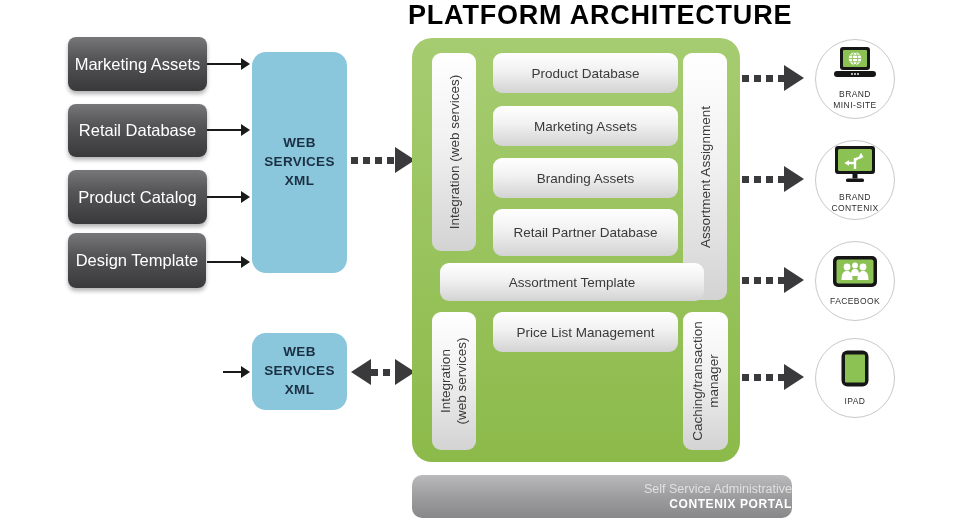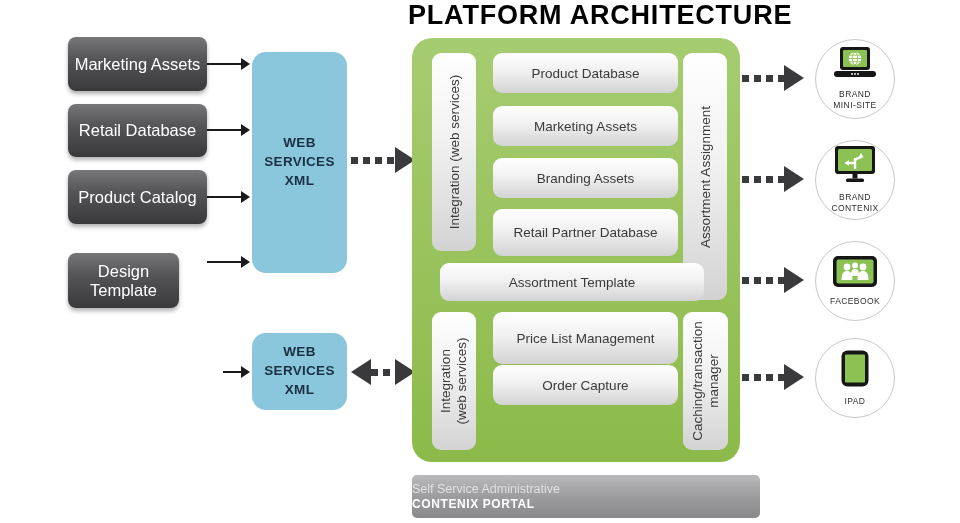--- a/index.html
+++ b/index.html
@@ -68,24 +68,24 @@
   }
   .strip span, .strip .vtxt {
     position:absolute; left:50%; top:50%;
     transform:translate(-50%,-50%) rotate(-90deg);
     white-space:nowrap; font-size:13.5px; color:#3a3a3c;
   }
   .strip .vtxt { text-align:center; line-height:1.2; }
   .strip .vtxt div { white-space:nowrap; }
   
   .portal {
-    position:absolute; left:412px; top:475px; width:348px; height:43px;
-    border-radius:5px;
+    position:absolute; left:412px; top:475px; width:380px; height:43px;
+    border-radius:10px;
     background:linear-gradient(180deg,#bababc 0%, #9d9d9f 50%, #88888a 100%);
-    display:flex; flex-direction:column; align-items:flex-start; justify-content:center;
+    display:flex; flex-direction:column; align-items:flex-end; justify-content:center;
     line-height:1.3;
   }
   .portal .l1 { color:#e0e0e0; font-size:12.5px; }
   .portal .l2 { color:#ffffff; font-size:12px; font-weight:bold; letter-spacing:.6px; }
   
   .circle {
     position:absolute; left:815px; width:80px; height:80px;
     border:1.5px solid #c9c9c9; border-radius:50%; background:#fff;
     display:flex; flex-direction:column; align-items:center; justify-content:center;
   }
@@ -97,21 +97,21 @@
 </head>
 <body>
 
 <div class="stage">
 
   <div class="title">PLATFORM ARCHITECTURE</div>
 
   <div class="src" style="left:68px; top:37px; width:139px; height:54px;">Marketing Assets</div>
   <div class="src" style="left:68px; top:170px; width:139px; height:54px;">Product Catalog</div>
   <div class="src" style="left:68px; top:104px; width:139px; height:53px;">Retail Database</div>
-  <div class="src" style="left:68px; top:253px; width:111px; height:55px;">Design Template</div>
+  <div class="src" style="left:68px; top:233px; width:138px; height:55px;">Design Template</div>
 
   <div class="sarrow" style="left:207px; top:63px; width:34px;"></div>
   <div class="sarrow" style="left:207px; top:129px; width:34px;"></div>
   <div class="sarrow" style="left:207px; top:196px; width:34px;"></div>
   <div class="sarrow" style="left:207px; top:261px; width:34px;"></div>
   <div class="sarrow" style="left:223px; top:371px; width:18px;"></div>
 
   <div class="ws" style="left:252px; top:52px; width:95px; height:221px;">
     <span>WEB</span>
     <span>SERVICES</span>
@@ -143,22 +143,21 @@
 
     <div class="module" style="left:20px; top:225px; width:264px; height:38px;">Assortment Template</div>
 
     <div class="strip" style="left:20px; top:274px; width:44px; height:138px;">
       <div class="vtxt">
         <div>Integration</div>
         <div>(web services)</div>
       </div>
     </div>
 
-    <div class="module" style="left:73px; top:274px; width:185px; height:52px;">Price List Management</div>
-    <div class="module" style="left:73px; top:327px; width:185px; height:40px;">Order Capture</div>
+    <div class="module" style="left:73px; top:274px; width:185px; height:40px;">Price List Management</div>
 
     <div class="strip" style="left:271px; top:274px; width:45px; height:138px;">
       <div class="vtxt">
         <div>Caching/transaction</div>
         <div>manager</div>
       </div>
     </div>
   </div>
 
   <div class="portal">

